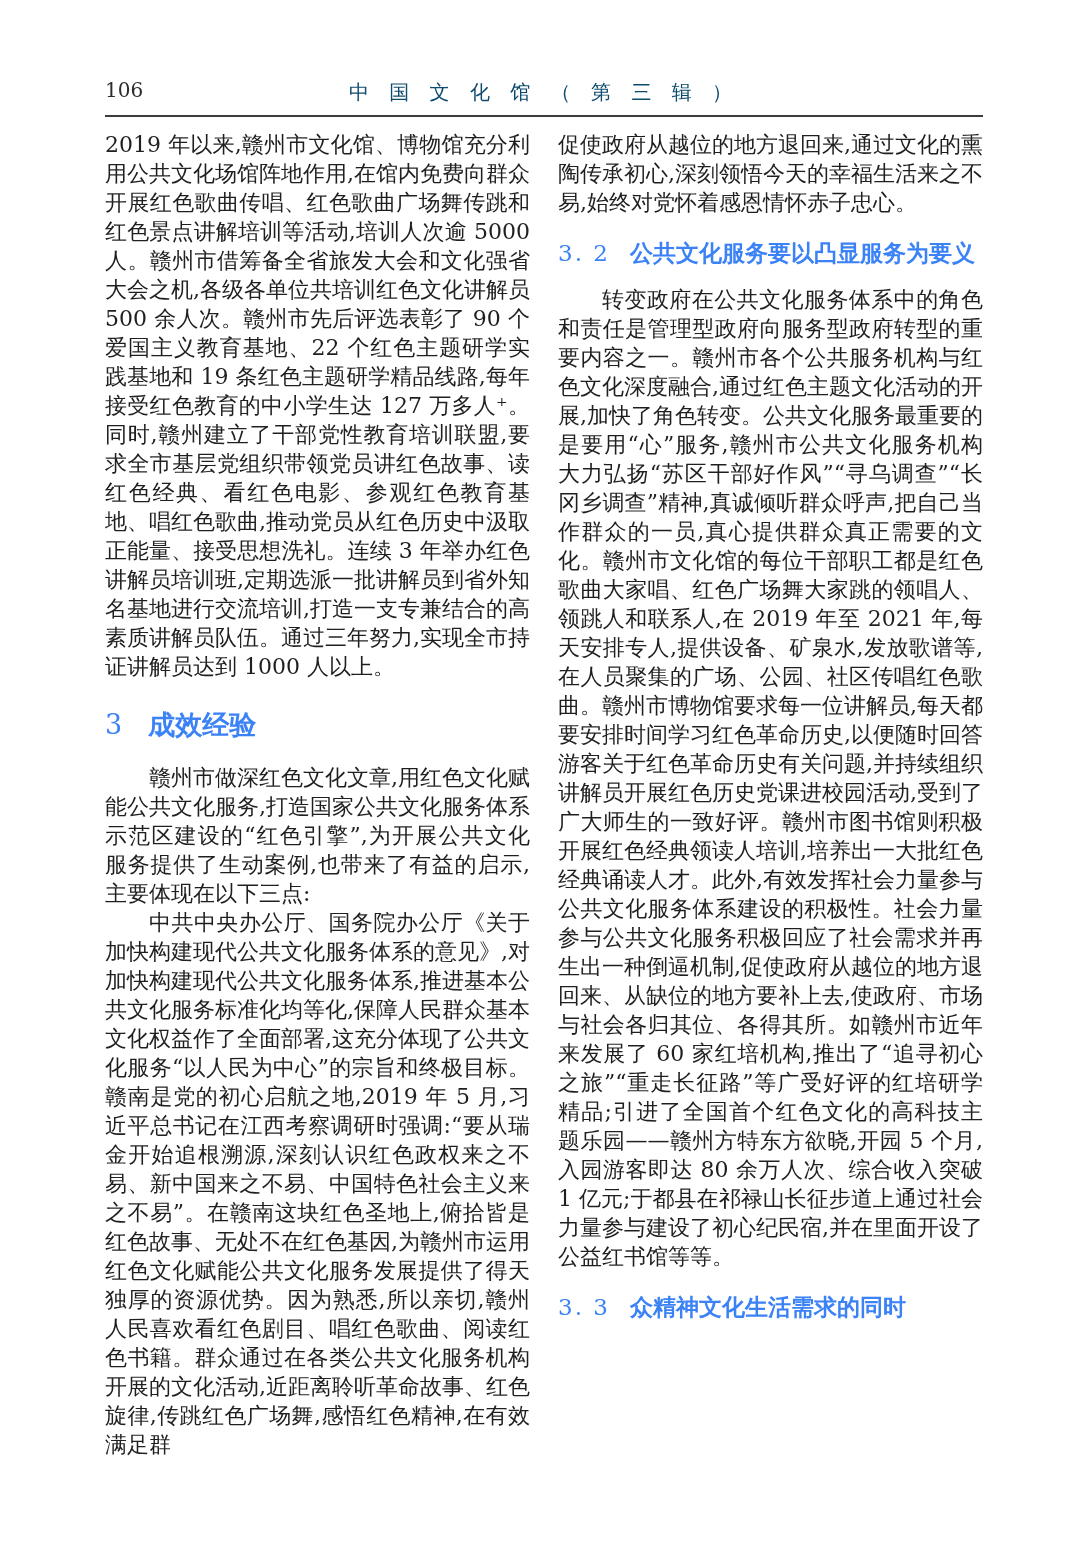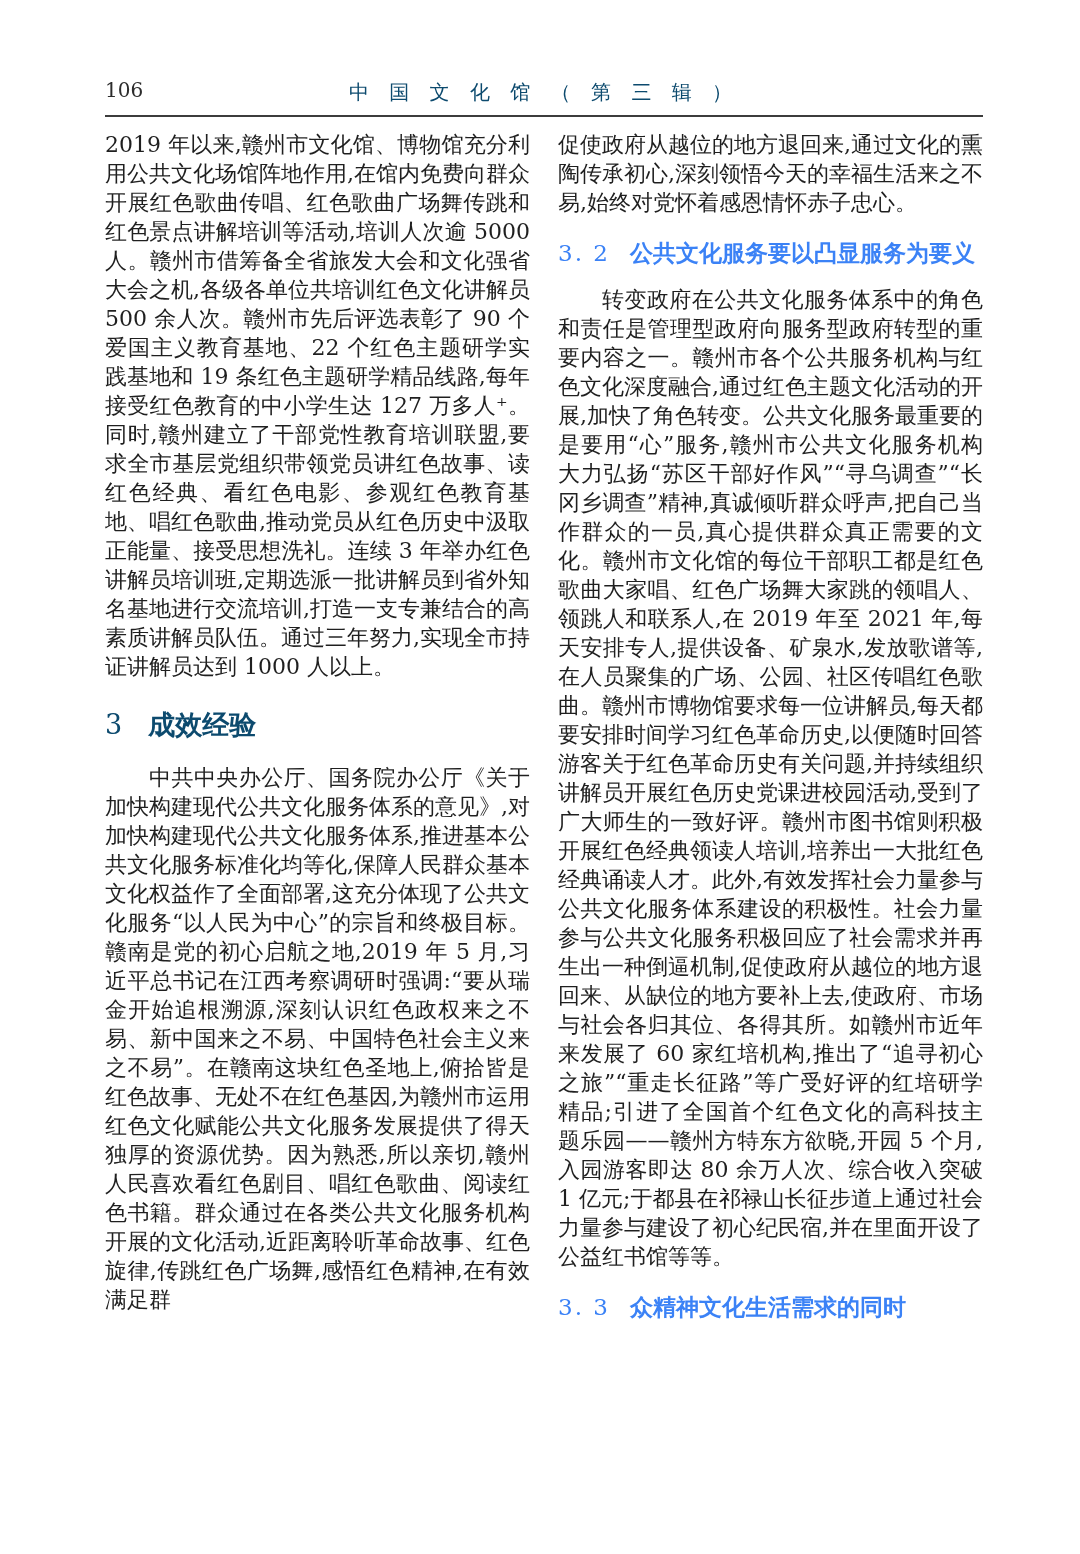--- a/index.html
+++ b/index.html
@@ -59,21 +59,21 @@
   }
   .indent {
     text-indent: 2em;
   }
   .sec-h {
     margin: 27px 0 21px 0;
     font-size: 27px;
     line-height: 34px;
     font-family: "DejaVu Sans", "Liberation Sans", sans-serif;
     font-weight: bold;
-    color: #0c4a6e;
+    color: #3b82f6;
   }
   .sec-h .h-num {
     font-family: "DejaVu Serif", "Liberation Serif", serif;
     font-weight: normal;
     margin-right: 26px;
   }
   .sub-h {
     margin: 21px 0 17px 0;
     font-size: 23px;
     line-height: 30px;
@@ -102,20 +102,21 @@
 
   <main class="columns">
 
     <section class="col">
       <p class="body-p">2019 年以来,赣州市文化馆、博物馆充分利用公共文化场馆阵地作用,在馆内免费向群众开展红色歌曲传唱、红色歌曲广场舞传跳和红色景点讲解培训等活动,培训人次逾 5000 人。赣州市借筹备全省旅发大会和文化强省大会之机,各级各单位共培训红色文化讲解员 500 余人次。赣州市先后评选表彰了 90 个爱国主义教育基地、22 个红色主题研学实践基地和 19 条红色主题研学精品线路,每年接受红色教育的中小学生达 127 万多人⁺。同时,赣州建立了干部党性教育培训联盟,要求全市基层党组织带领党员讲红色故事、读红色经典、看红色电影、参观红色教育基地、唱红色歌曲,推动党员从红色历史中汲取正能量、接受思想洗礼。连续 3 年举办红色讲解员培训班,定期选派一批讲解员到省外知名基地进行交流培训,打造一支专兼结合的高素质讲解员队伍。通过三年努力,实现全市持证讲解员达到 1000 人以上。</p>
 
       <h2 class="sec-h">
         <span class="h-num">3</span><span class="h-ttl">成效经验</span>
       </h2>
 
+      <p class="body-p indent">赣州市做深红色文化文章,用红色文化赋能公共文化服务,打造国家公共文化服务体系示范区建设的“红色引擎”,为开展公共文化服务提供了生动案例,也带来了有益的启示,主要体现在以下三点:</p>
 
 
       <p class="body-p indent">中共中央办公厅、国务院办公厅《关于加快构建现代公共文化服务体系的意见》,对加快构建现代公共文化服务体系,推进基本公共文化服务标准化均等化,保障人民群众基本文化权益作了全面部署,这充分体现了公共文化服务“以人民为中心”的宗旨和终极目标。赣南是党的初心启航之地,2019 年 5 月,习近平总书记在江西考察调研时强调:“要从瑞金开始追根溯源,深刻认识红色政权来之不易、新中国来之不易、中国特色社会主义来之不易”。在赣南这块红色圣地上,俯拾皆是红色故事、无处不在红色基因,为赣州市运用红色文化赋能公共文化服务发展提供了得天独厚的资源优势。因为熟悉,所以亲切,赣州人民喜欢看红色剧目、唱红色歌曲、阅读红色书籍。群众通过在各类公共文化服务机构开展的文化活动,近距离聆听革命故事、红色旋律,传跳红色广场舞,感悟红色精神,在有效满足群</p>
     </section>
 
     <section class="col">
       <p class="body-p">促使政府从越位的地方退回来,通过文化的熏陶传承初心,深刻领悟今天的幸福生活来之不易,始终对党怀着感恩情怀赤子忠心。</p>
 
       <h3 class="sub-h">
         <span class="h-num">3. 2</span><span class="h-ttl">公共文化服务要以凸显服务为要义</span>

